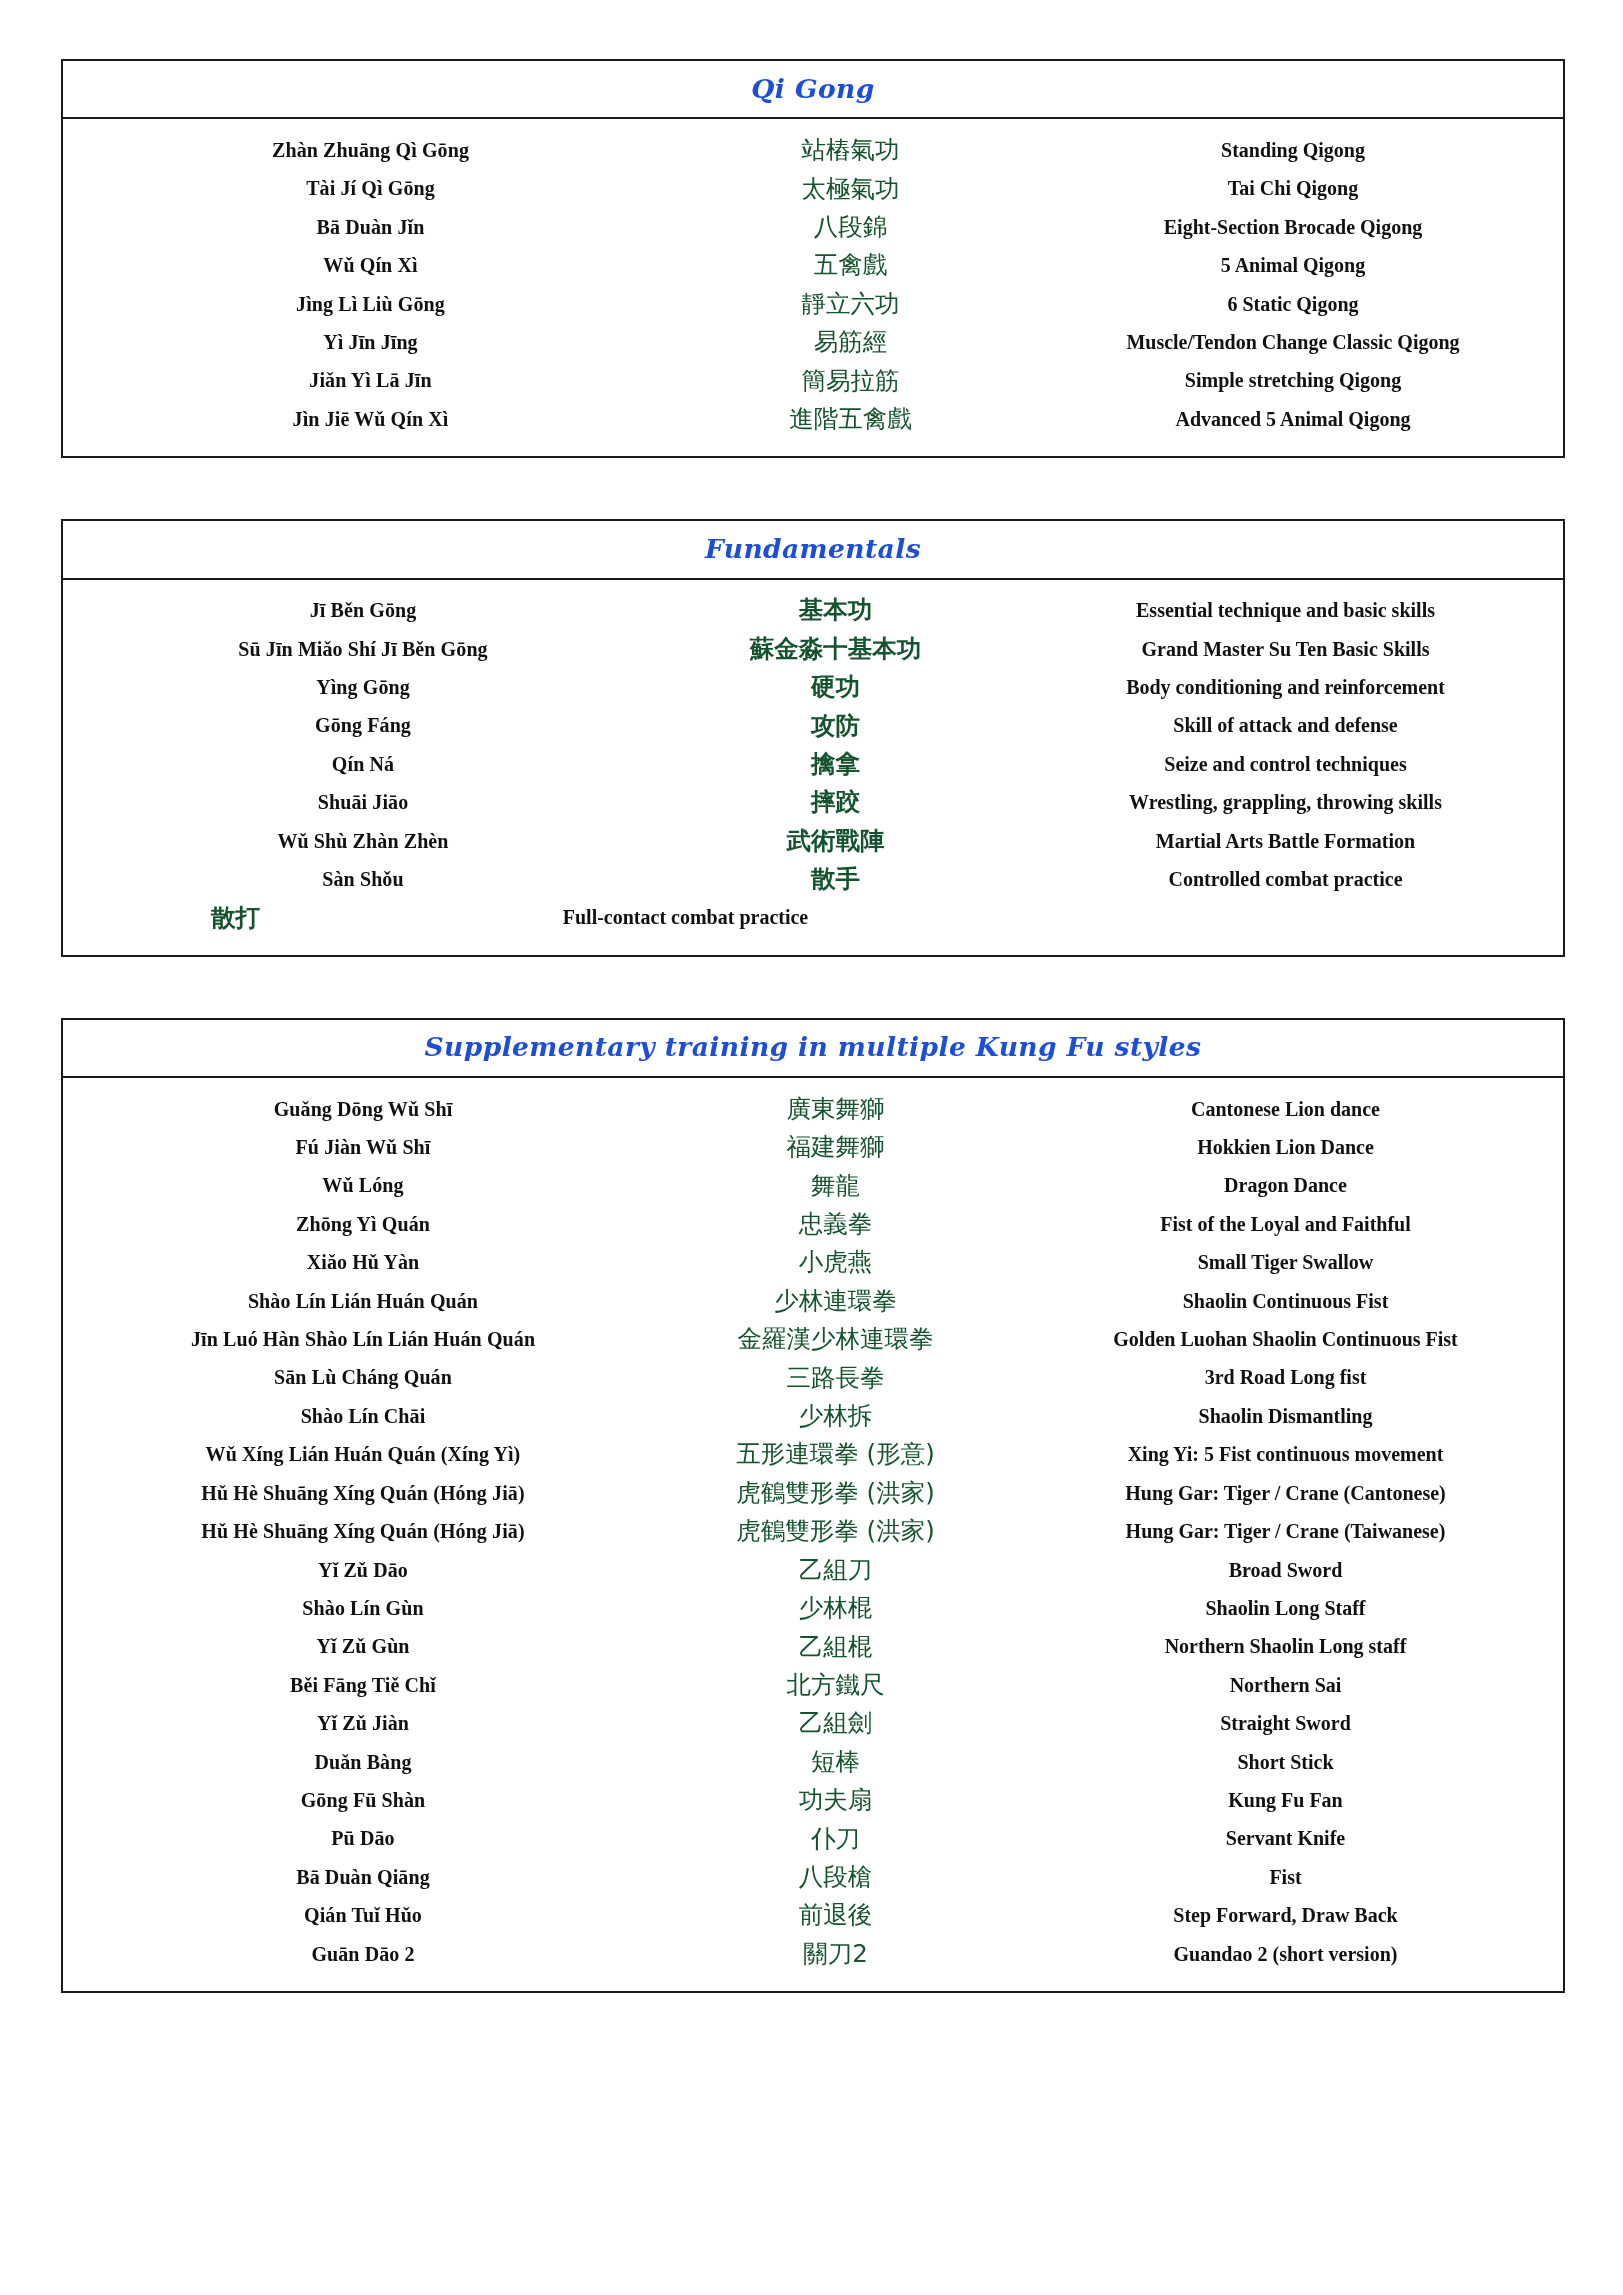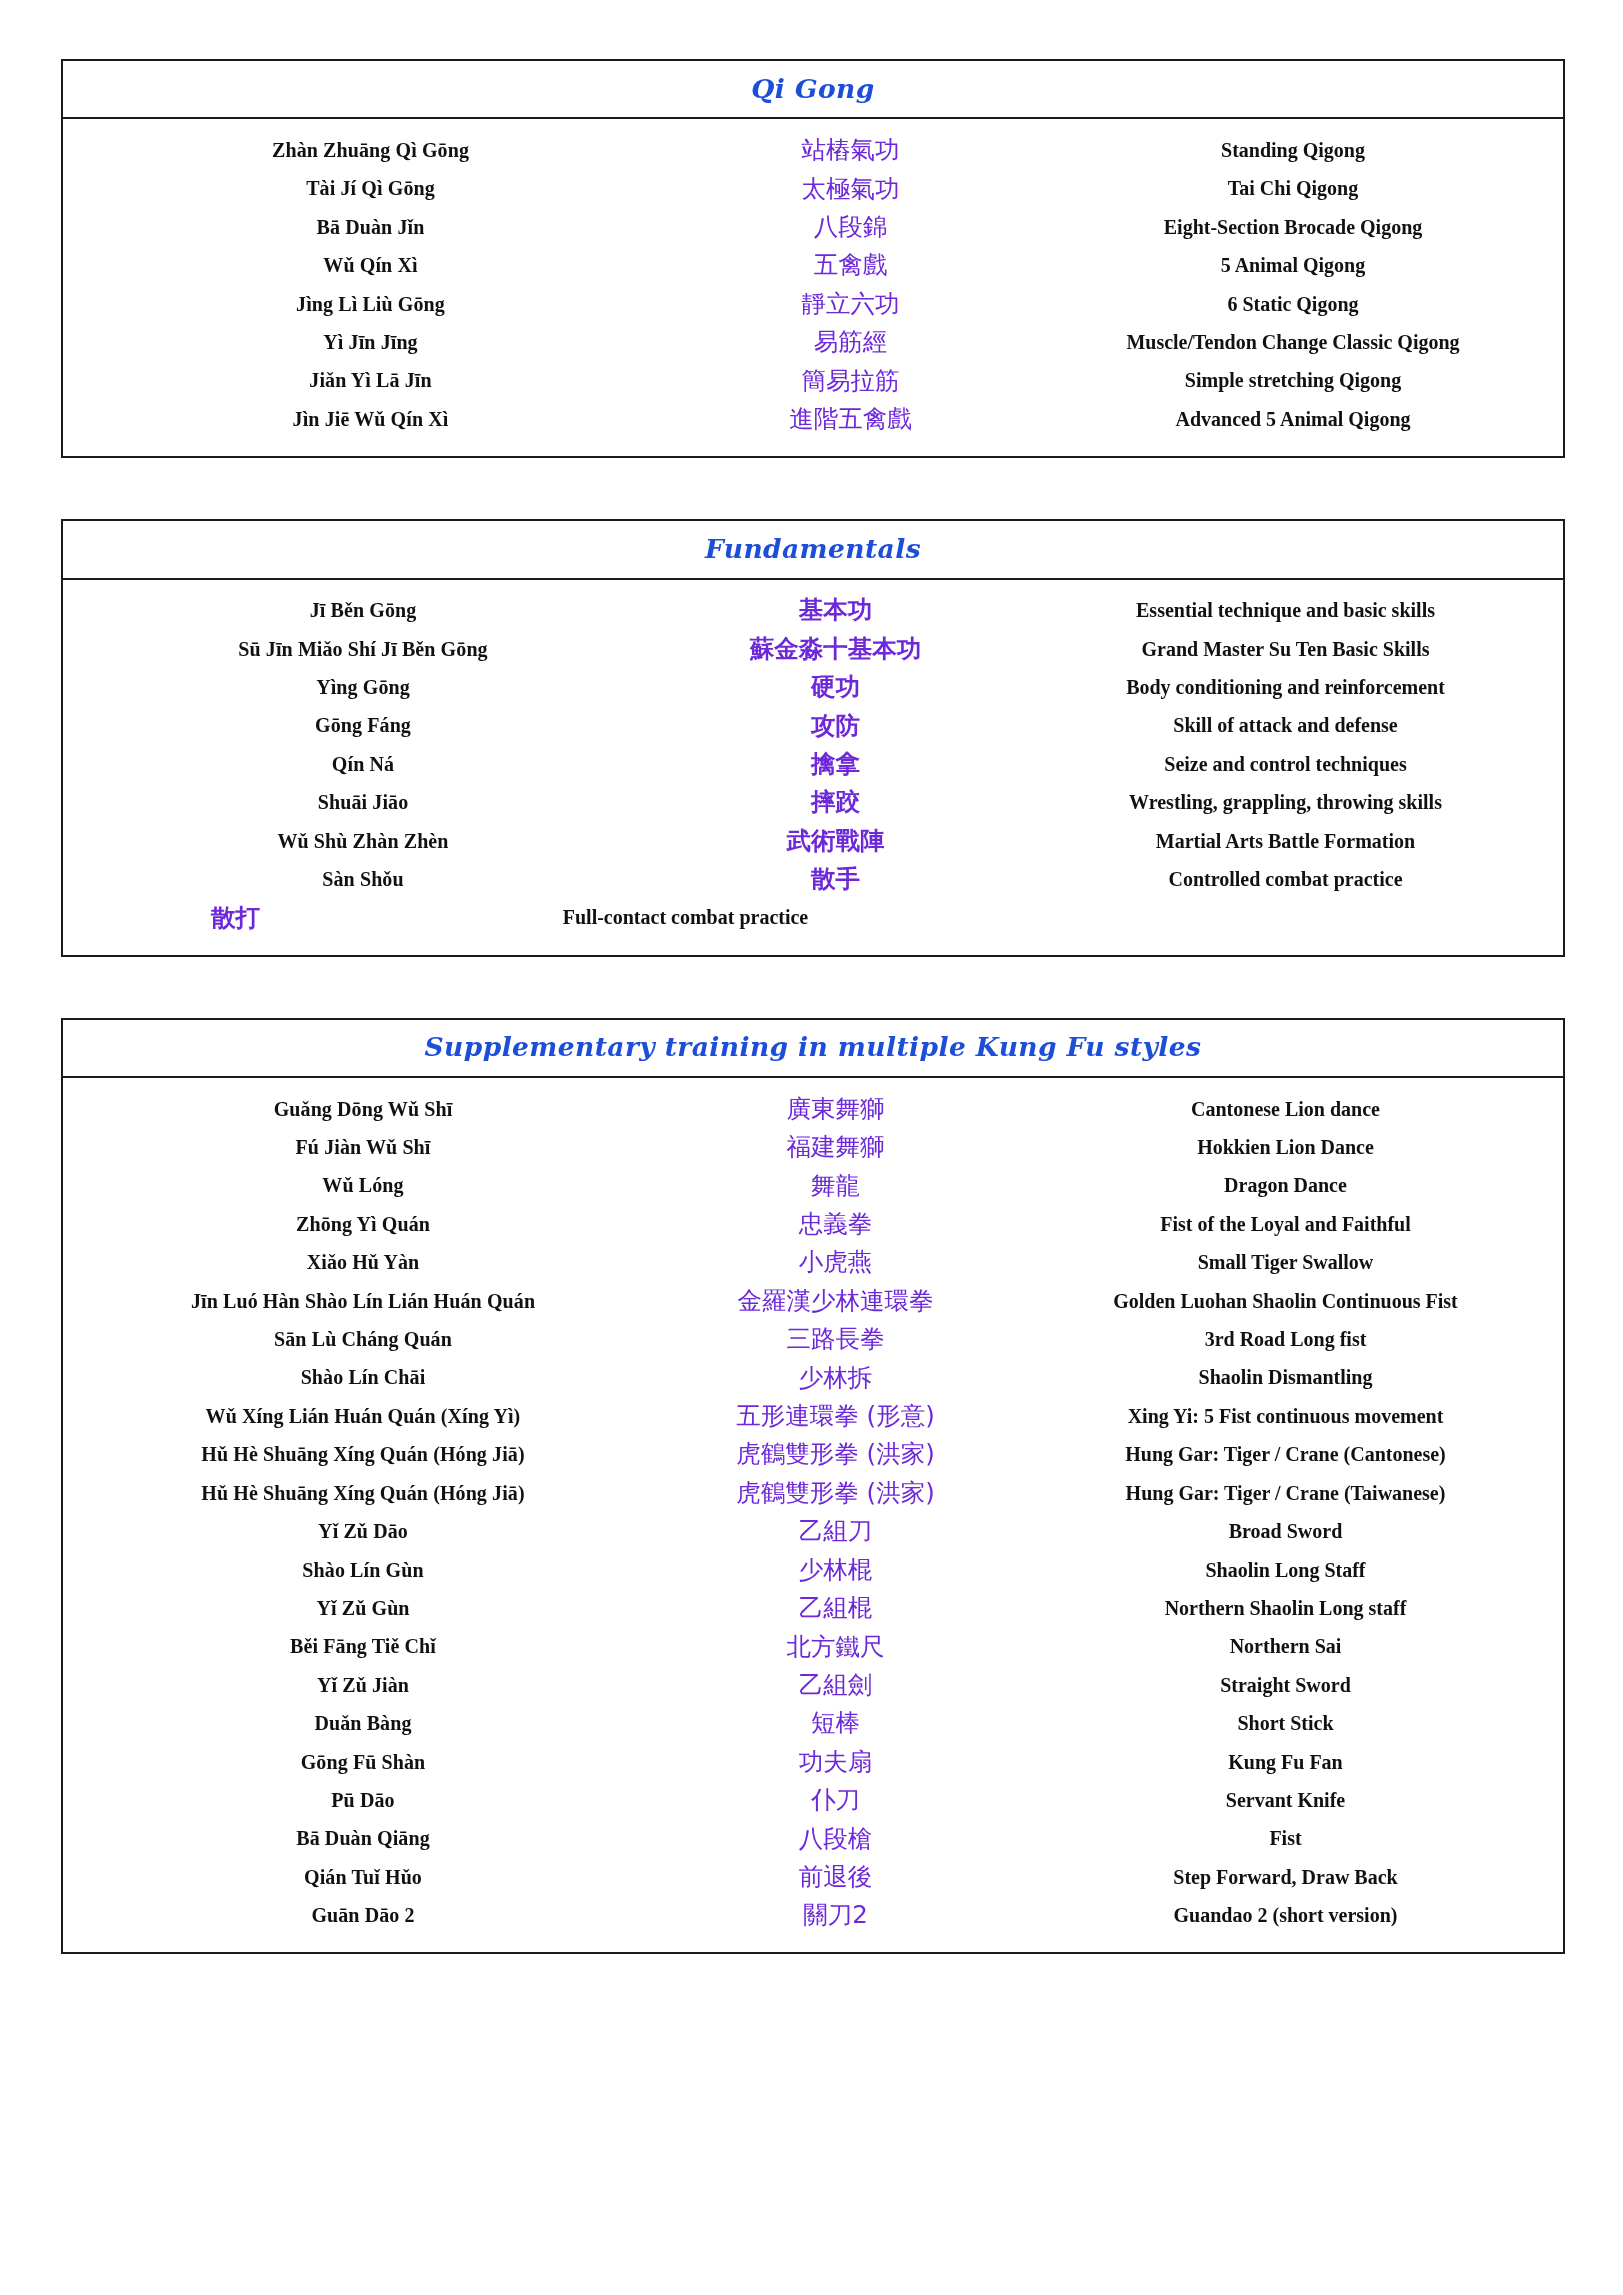--- a/index.html
+++ b/index.html
@@ -63,21 +63,21 @@
     padding: 6.9px 9.8px;
     letter-spacing: 0.1px;
   }
   .col-hanzi {
     width: 23%;
     text-align: center;
     font-family: "DejaVu Sans", sans-serif;
     font-size: 24.5px;
     padding: 3.9px 5.9px;
     line-height: 1.25;
-    color: #6d28d9;
+    color: #14532d;
   }
   .col-english {
     width: 34%;
     text-align: center;
     font-weight: bold;
     font-size: 20px;
     padding: 6.9px 9.8px;
   }
 
   
@@ -222,20 +222,25 @@
         <div class="col col-pinyin">Zhōng Yì Quán</div>
         <div class="col col-hanzi">忠義拳</div>
         <div class="col col-english">Fist of the Loyal and Faithful</div>
       </div>
       <div class="row">
         <div class="col col-pinyin">Xiǎo Hǔ Yàn</div>
         <div class="col col-hanzi">小虎燕</div>
         <div class="col col-english">Small Tiger Swallow</div>
       </div>
       <div class="row">
+        <div class="col col-pinyin">Shào Lín Lián Huán Quán</div>
+        <div class="col col-hanzi">少林連環拳</div>
+        <div class="col col-english">Shaolin Continuous Fist</div>
+      </div>
+      <div class="row">
         <div class="col col-pinyin">Jīn Luó Hàn Shào Lín Lián Huán Quán</div>
         <div class="col col-hanzi">金羅漢少林連環拳</div>
         <div class="col col-english">Golden Luohan Shaolin Continuous Fist</div>
       </div>
       <div class="row">
         <div class="col col-pinyin">Sān Lù Cháng Quán</div>
         <div class="col col-hanzi">三路長拳</div>
         <div class="col col-english">3rd Road Long fist</div>
       </div>
       <div class="row">

